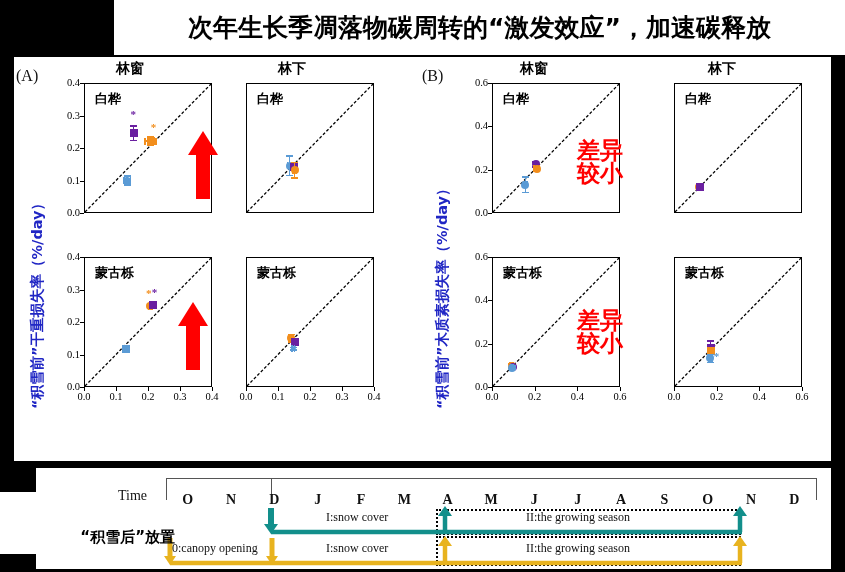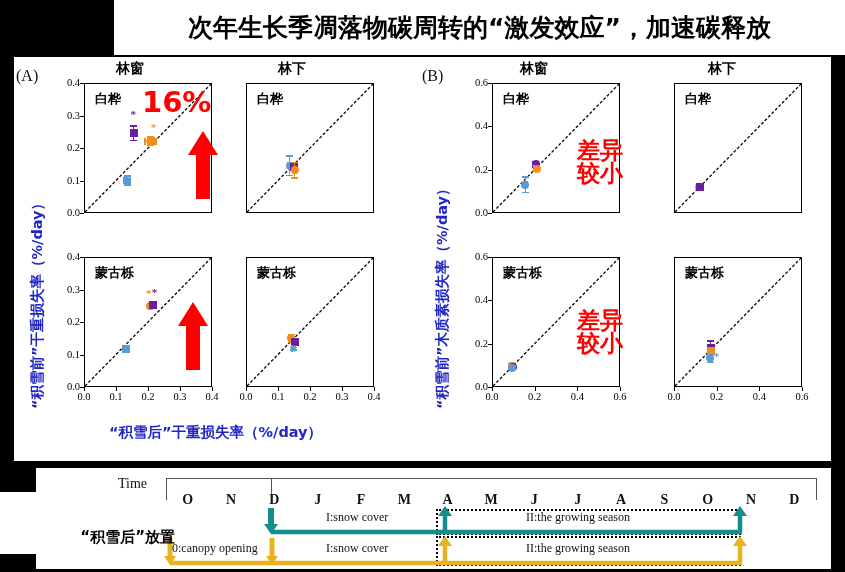--- a/index.html
+++ b/index.html
@@ -136,29 +136,27 @@
     <div class="title-text">次年生长季凋落物碳周转的“激发效应”，加速碳释放</div>
   </div>
 
   <div class="fig-panel">
 
     <div class="panel-letter" style="left:2px;top:10px;">(A)</div>
     <div class="col-head" style="left:56px;top:3px;width:120px;">林窗</div>
     <div class="col-head" style="left:218px;top:3px;width:120px;">林下</div>
 
     <div class="axis-title vert" style="left:14px;top:352px;">“积雪前”干重损失率（%/day）</div>
-    <div class="axis-title" style="left:95px;top:366px;">“积雪后”干重损失率（%/day）</div>
 
     <div class="plot" id="A1" style="left:70px;top:26px;width:128px;height:130px;">
       <svg class="oneone" viewBox="0 0 128 130" preserveAspectRatio="none">
         <line x1="0" y1="130" x2="128" y2="0" stroke="#000" stroke-width="1.3" stroke-dasharray="3,2"></line>
       </svg>
       <div class="sp-title">白桦</div>
     </div>
-    <div class="pct" style="left:128px;top:28px;">16%</div>
     <svg style="position:absolute;left:174px;top:74px;width:30px;height:68px;">
       <polygon points="15,0 30,24 22,24 22,68 8,68 8,24 0,24" fill="#ff0000"></polygon>
     </svg>
 
     <div class="plot" id="A2" style="left:232px;top:26px;width:128px;height:130px;">
       <svg class="oneone" viewBox="0 0 128 130" preserveAspectRatio="none">
         <line x1="0" y1="130" x2="128" y2="0" stroke="#000" stroke-width="1.3" stroke-dasharray="3,2"></line>
       </svg>
       <div class="sp-title">白桦</div>
     </div>
@@ -506,21 +504,21 @@
           <div style="position: absolute; background: rgb(91, 155, 213); height: 1.6px; left: 694.773px; top: 300.6px; width: 2.98667px;"></div>
           <div style="position: absolute; background: rgb(91, 155, 213); width: 1.6px; height: 7px; left: 693.973px; top: 297.9px;"></div>
           <div style="position: absolute; background: rgb(91, 155, 213); width: 1.6px; height: 7px; left: 696.96px; top: 297.9px;"></div>
           <div style="position: absolute; background: rgb(91, 155, 213); width: 8px; height: 8px; left: 692.267px; top: 297.4px; border-radius: 50%;"></div>
           <div class="star" style="color: rgb(91, 155, 213); left: 699.667px; top: 294.667px;">*</div>
         </div>
       </div>
   </div>
 
   <div class="time-panel">
-    <div class="tl-time-label" style="left:82px;top:8px;">Time</div>
+    <div class="tl-time-label" style="left:82px;top:20px;">Time</div>
 
     <div class="tl-bracket" style="left:130px;top:10px;width:650px;"></div>
     <div class="tl-brk-l" style="left:130px;top:10px;height:22px;"></div>
     <div class="tl-brk-l" style="left:235px;top:10px;height:18px;"></div>
     <div class="tl-brk-l" style="left:780px;top:10px;height:22px;"></div>
 
     <div id="monthlayer">
         <div class="tl-month" style="left: 141.667px; top: 24px;">O</div>
         <div class="tl-month" style="left: 185px; top: 24px;">N</div>
         <div class="tl-month" style="left: 228.333px; top: 24px;">D</div>

